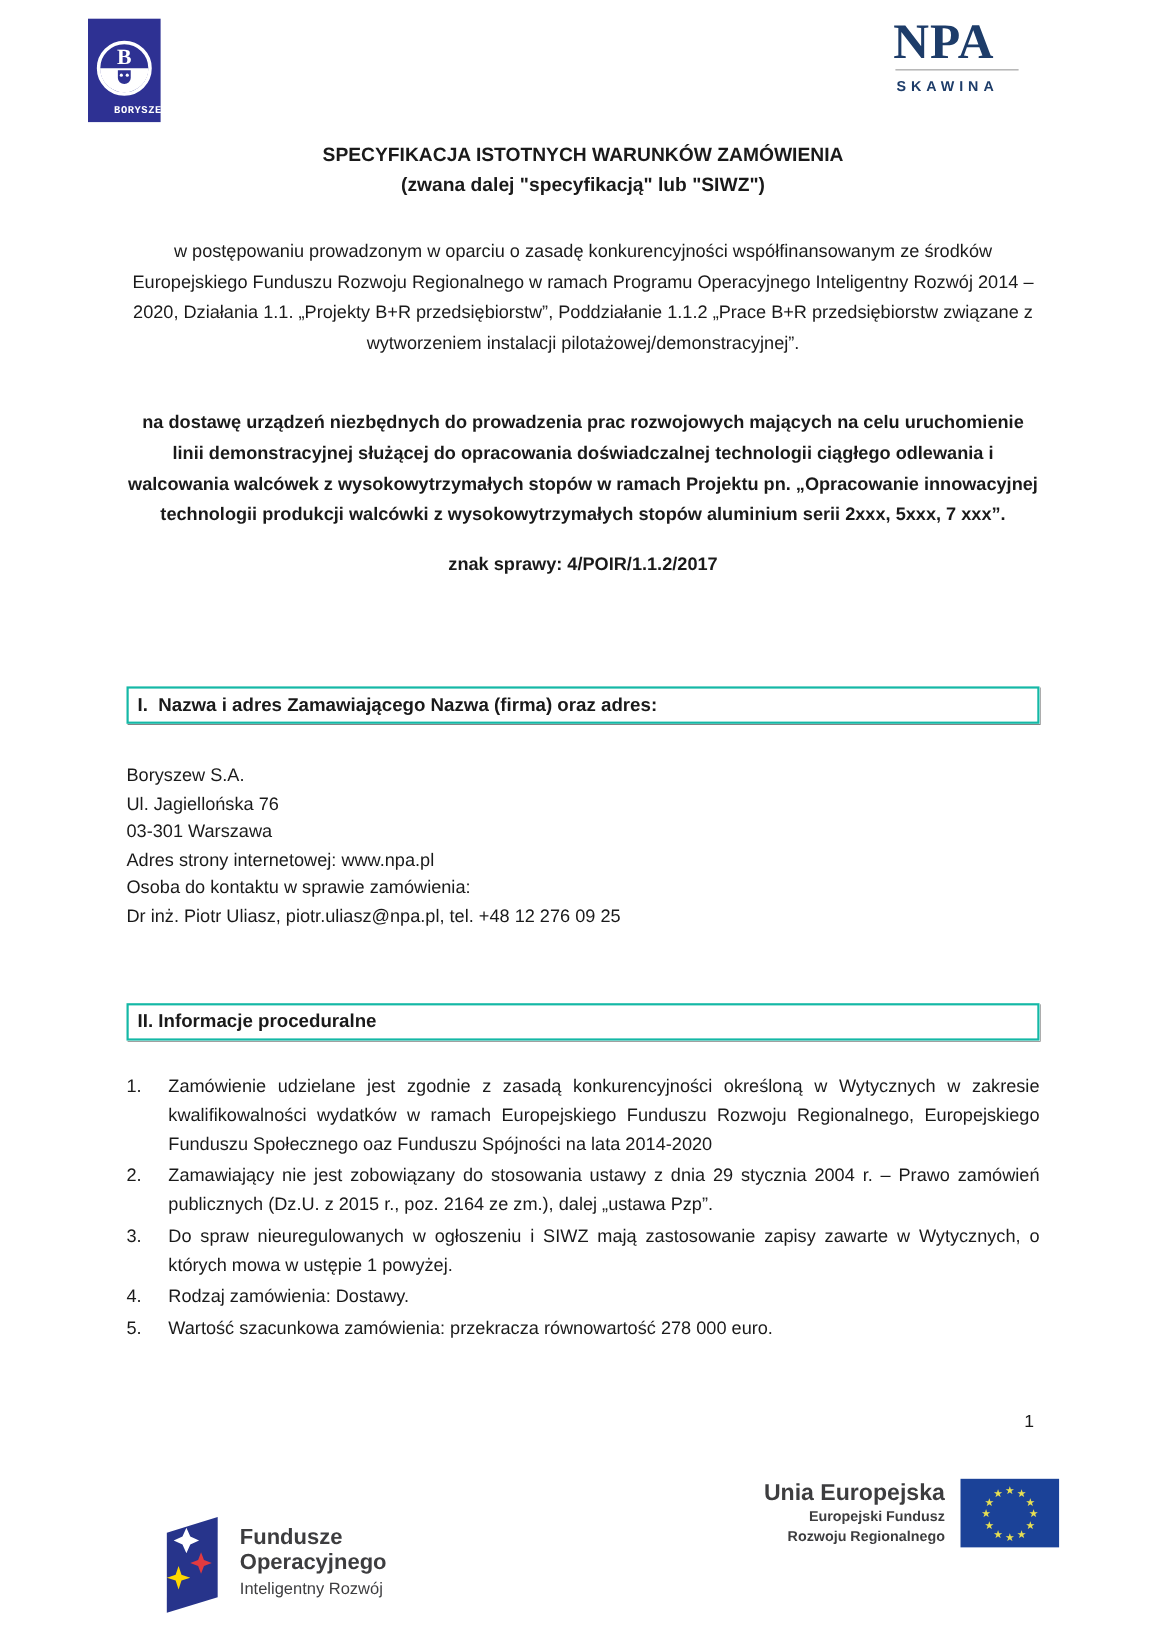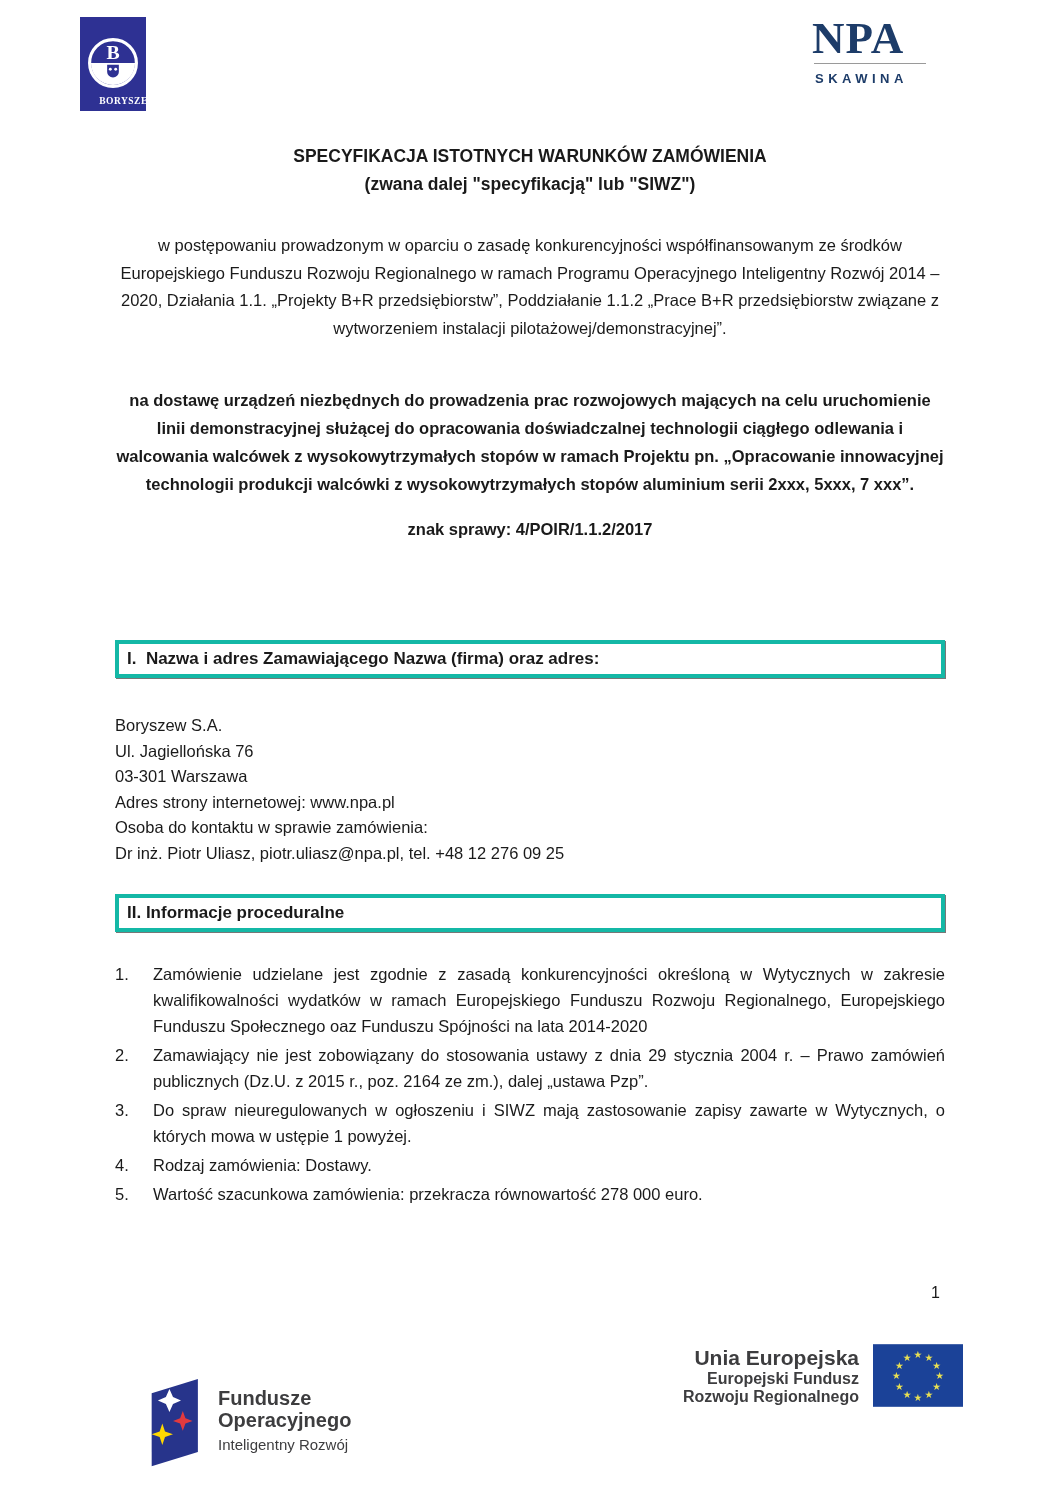--- a/index.html
+++ b/index.html
@@ -15,54 +15,54 @@
   .logo-bor{
     position:absolute;left:80px;top:17px;
     width:66px;height:94px;
     background:#2e3193;
     display:flex;flex-direction:column;align-items:center;justify-content:flex-end;
     padding-bottom:5px;box-sizing:border-box;
   }
   .logo-bor svg{display:block;margin-bottom:6px;}
   .bor-name{
     color:#ffffff;font-weight:bold;font-size:9.5px;letter-spacing:.5px;
-    font-family:Liberation Serif, serif;
+    font-family:Liberation Mono, monospace;
     padding-left:31px;
   }
   .logo-npa{
     position:absolute;left:812px;top:16px;width:120px;
     text-align:left;color:#1d3c69;
   }
   .npa-name{
     font-family:"Liberation Serif","DejaVu Serif",serif;
     font-weight:bold;font-size:45px;line-height:44px;letter-spacing:1px;
   }
   .npa-rule{border-top:1.5px solid #9a9a9a;margin:3px 0 7px 2px;width:112px;}
   .npa-sub{font-weight:bold;font-size:13px;letter-spacing:4.5px;margin-left:3px;}
   
   .content{padding:126px 113px 0 115px;}
-  h1{margin:16px 0 34px 0;text-align:center;font-size:17.5px;line-height:28px;}
+  h1{margin:0 0 34px 0;text-align:center;font-size:17.5px;line-height:28px;}
   h1 span{display:block;}
   .intro{
     margin:0 0 44px 0;text-align:center;
     font-size:16.5px;line-height:27.5px;font-weight:normal;
   }
   .subject{
     margin:0 0 22px 0;text-align:center;
     font-size:16.5px;line-height:28px;font-weight:bold;
   }
   .case{margin:0;text-align:center;font-size:16.5px;font-weight:bold;}
   .secbox{
     margin-top:101px;
-    border:4px solid #14b8a6;
+    border:2px solid #14b8a6;
     padding:4px 8px 5px 8px;
     font-weight:bold;font-size:17px;line-height:21px;
     box-shadow:1px 1px 0 #777;
   }
-  .secbox.sec2{margin-top:28px;}
+  .secbox.sec2{margin-top:66px;}
   .address{margin-top:35px;font-size:16.5px;line-height:25.5px;}
   .address span{display:block;}
   .list{margin-top:29px;font-size:16.5px;line-height:26px;}
   .li{display:flex;margin-bottom:3px;}
   .li .num{flex:0 0 38px;}
   .li .txt{flex:1;text-align:justify;}
   .pagenum{
     position:absolute;top:1284px;right:118px;
     font-size:16px;color:#1a1a1a;
   }
@@ -73,21 +73,21 @@
   }
   .fe-text{margin-left:13px;color:#3d3d3f;}
   .fe-title{font-weight:bold;font-size:20px;line-height:22px;}
   .fe-sub{font-size:15px;line-height:18px;margin-top:5px;}
   .footer-right{
     position:absolute;right:95px;top:1344px;
     display:flex;align-items:center;
   }
   .ue-text{text-align:right;color:#3d3d3f;margin-right:14px;}
   .ue-title{font-weight:bold;font-size:21px;line-height:24px;}
-  .ue-sub{font-weight:bold;font-size:16px;line-height:18px;}
+  .ue-sub{font-weight:bold;font-size:13px;line-height:18px;}
 </style>
 </head>
 <body>
 
 <div class="page">
 
   <div class="logo-bor">
     <svg width="54" height="54" viewBox="0 0 60 60">
       <circle cx="30" cy="30" r="26" fill="none" stroke="#ffffff" stroke-width="3.5"></circle>
       <path d="M5.5 30 a24.5 24.5 0 0 0 49 0 z" fill="#ffffff"></path>

